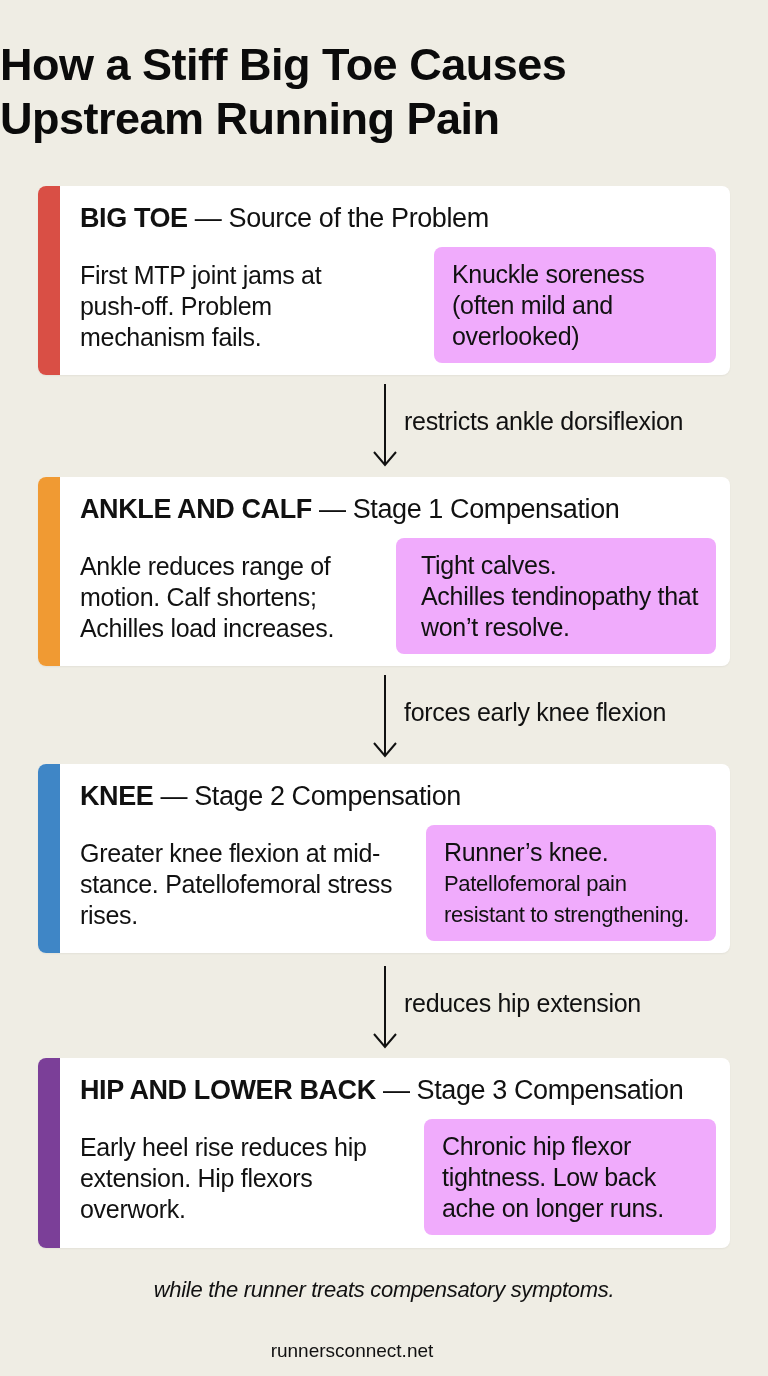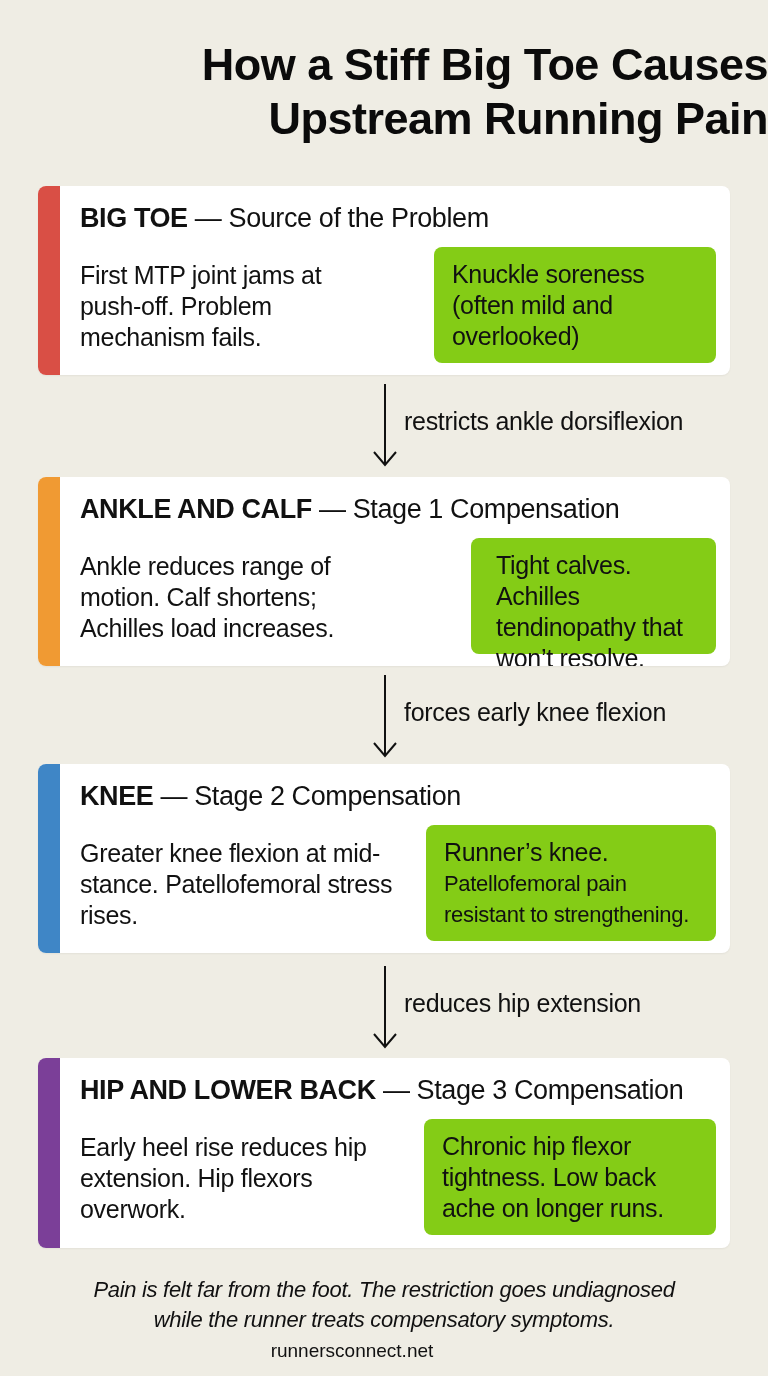--- a/index.html
+++ b/index.html
@@ -7,21 +7,21 @@
   body {
     background: #efede4;
     font-family: "Liberation Sans", "DejaVu Sans", sans-serif;
     color: #111;
     position: relative;
     overflow: hidden;
   }
   .title {
     position: absolute;
     left: 0; top: 38px; width: 768px;
-    text-align: right;
+    text-align: left;
     font-weight: bold;
     font-size: 45px;
     line-height: 54px;
     letter-spacing: -0.5px;
     color: #0b0b0b;
   }
   .card {
     position: absolute;
     left: 38px; width: 692px;
     background: #ffffff;
@@ -40,21 +40,21 @@
     text-align: center;
   }
   .card .head .strong { font-weight: bold; }
   .card .desc {
     position: absolute; left: 42px; top: 74px; width: 340px;
     font-size: 25px; line-height: 31px;
     letter-spacing: -0.3px;
   }
   .card .symptom {
     position: absolute; right: 14px; top: 62px;
-    background: #84cc16;
+    background: #f0abfc;
     border-radius: 8px;
     padding: 12px 16px 12px 18px;
     font-size: 25px; line-height: 31px;
     letter-spacing: -0.3px;
   }
   .card .symptom .small { font-size: 22px; line-height: 31px; }
   .connector {
     position: absolute; left: 360px; width: 400px; height: 90px;
   }
   .connector svg { position: absolute; left: 0; top: 0; }
@@ -100,21 +100,21 @@
   </svg>
   <div class="lbl">restricts ankle dorsiflexion</div>
 </div>
 
 <div class="card" style="top:477px;height:189px;">
   <div class="bar" style="background:#f09a33;"></div>
   <div class="head">
     <span class="strong">ANKLE AND CALF</span><span> — Stage 1 Compensation</span>
   </div>
   <div class="desc" style="width:320px;">Ankle reduces range of motion. Calf shortens; Achilles load increases.</div>
-  <div class="symptom" style="width:245px;height:116px;top:61px;padding-left:25px;">
+  <div class="symptom" style="width:320px;height:116px;top:61px;padding-left:25px;">
     <div>Tight calves.</div>
     <div>Achilles tendinopathy that won’t resolve.</div>
   </div>
 </div>
 
 <div class="connector" style="top:671px;">
   <svg width="40" height="90">
     <line x1="25" y1="4" x2="25" y2="84" stroke="#111" stroke-width="2"></line>
     <polyline points="14,72 25,85 36,72" fill="none" stroke="#111" stroke-width="2"></polyline>
   </svg>
@@ -147,17 +147,16 @@
     <span class="strong">HIP AND LOWER BACK</span><span> — Stage 3 Compensation</span>
   </div>
   <div class="desc" style="width:330px;">Early heel rise reduces hip extension. Hip flexors overwork.</div>
   <div class="symptom" style="width:292px;height:116px;top:61px;">
     <div>Chronic hip flexor</div>
     <div>tightness. Low back ache on longer runs.</div>
   </div>
 </div>
 
 <div class="footnote">
-  <div>Pain is felt far from the foot. The restriction goes undiagnosed</div>
   <div>while the runner treats compensatory symptoms.</div>
 </div>
 
 <div class="source">runnersconnect.net</div>
 
 </body></html>

